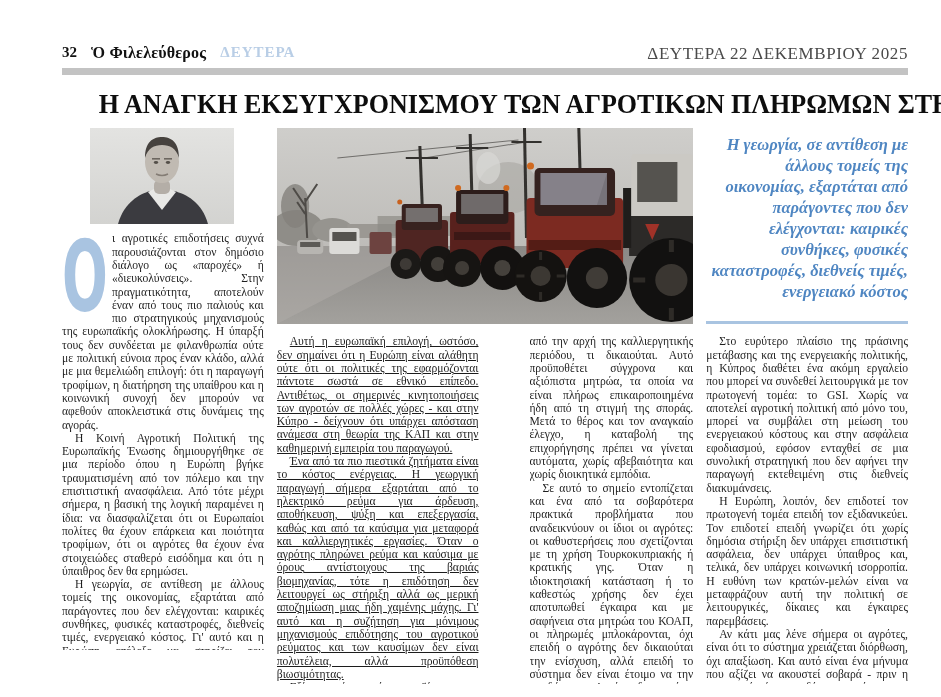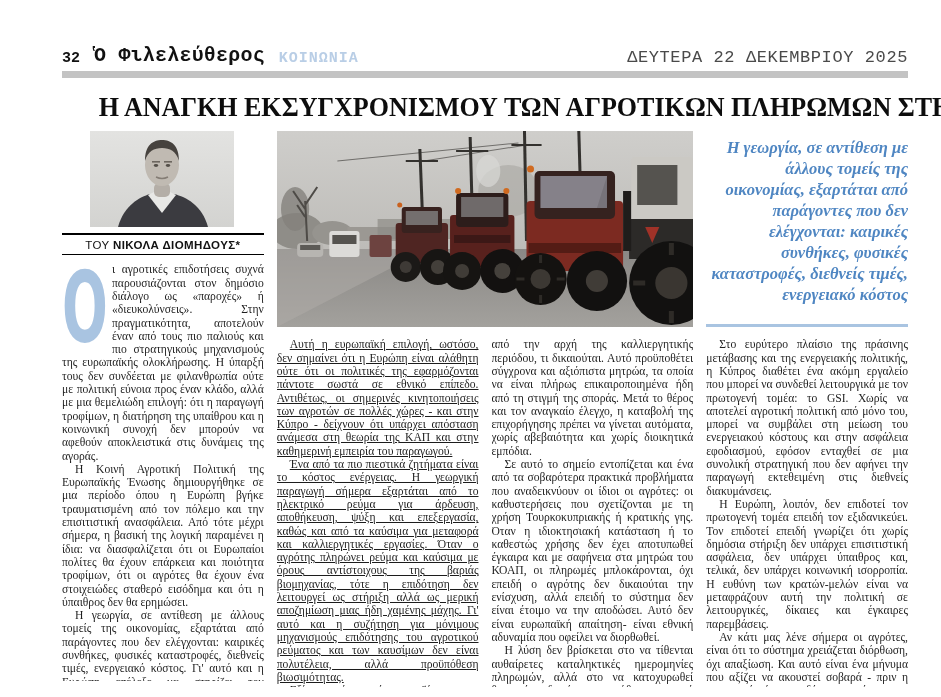--- a/index.html
+++ b/index.html
@@ -2,40 +2,40 @@
 <html lang="el"><head>
 <meta charset="utf-8">
 <style>
   html,body{margin:0;padding:0;background:#e8e8e8;}
   .page{
     position:relative;width:941px;height:697px;background:#ffffff;
     box-sizing:border-box;padding:44px 33px 12px 62px;
     font-family:"Liberation Serif",serif;color:#1c1c1c;overflow:hidden;
   }
   
-  .masthead{display:flex;align-items:flex-end;font-family:Liberation Mono, monospace;}
+  .masthead{display:flex;align-items:flex-start;font-family:Liberation Serif, serif;}
   .page-num{font-size:15px;font-weight:bold;color:#111;}
-  .paper-name{font-size:20px;font-weight:bold;color:#111;margin-left:14px;letter-spacing:.2px;}
+  .paper-name{font-size:16px;font-weight:bold;color:#111;margin-left:14px;letter-spacing:.2px;}
   .section-label{font-size:15px;font-weight:bold;color:#b9cee6;margin-left:14px;letter-spacing:1px;}
   .edition-date{margin-left:auto;font-size:17px;color:#4a4a4a;letter-spacing:.6px;}
   .header-bar{height:7px;background:#c3c3c3;margin-top:4px;}
   
   .headline{
     text-align:center;margin:14px 0 10px 0;font-weight:700;color:#0d0d0d;
     font-size:28px;line-height:1.05;white-space:nowrap;
   }
   .headline>span{display:inline-block;transform:scaleX(.93);transform-origin:center;}
   
   .article{display:grid;grid-template-columns:repeat(4,1fr);grid-template-rows:196px auto;
     column-gap:13px;row-gap:11px;height:556px;}
   .col1{grid-column:1;grid-row:1/3;overflow:hidden;}
   .photo-cell{grid-column:2/4;grid-row:1;overflow:hidden;}
   .quote-cell{grid-column:4;grid-row:1;overflow:hidden;display:flex;flex-direction:column;}
   .col2{grid-column:2;grid-row:2;text-decoration:underline;}
-  .col3{grid-column:3;grid-row:2;}
+  .col3{grid-column:3;grid-row:2;margin-left:38px;}
   .col4{grid-column:4;grid-row:2;display:flex;flex-direction:column;}
   .textcol{overflow:hidden;}
   
   .textcol p{margin:0;font-size:11.6px;line-height:13.3px;text-align:justify;color:#1e1e1e;}
   .textcol p.indent{text-indent:13px;}
   
   .portrait-wrap{width:200px;padding:0 28px;box-sizing:border-box;}
   .portrait{display:block;width:144px;height:96px;margin:0 auto;}
   .byline-box{
     margin-top:6px;border-top:2.5px solid #000;border-bottom:1px solid #000;
@@ -61,21 +61,21 @@
   .quote-rule{margin-top:auto;height:3px;background:#a9c4e1;}
 </style>
 </head>
 <body>
 
 <div class="page">
 
   <div class="masthead">
     <span class="page-num">32</span>
     <span class="paper-name">Ὁ Φιλελεύθερος</span>
-    <span class="section-label">ΚΟΙΝΩΝΙΑ</span>
+    <span class="section-label">ΔΕΥΤΕΡΑ</span>
     <span class="edition-date">ΔΕΥΤΕΡΑ 22 ΔΕΚΕΜΒΡΙΟΥ 2025</span>
   </div>
   <div class="header-bar"></div>
 
   <h1 class="headline"><span>Η ΑΝΑΓΚΗ ΕΚΣΥΓΧΡΟΝΙΣΜΟΥ ΤΩΝ ΑΓΡΟΤΙΚΩΝ ΠΛΗΡΩΜΩΝ ΣΤΗΝ ΚΥΠΡΟ</span></h1>
 
   <div class="article">
 
     <div class="col1">
       <div class="portrait-wrap">
@@ -99,23 +99,20 @@
           <ellipse cx="72" cy="34" rx="17" ry="21" fill="#c0bab2"></ellipse>
 
           <path d="M55,30 C55,14 63,9 72,9 C81,9 89,14 89,30 C86,20 80,17 72,17 C64,17 58,20 55,30 Z" fill="#46423e"></path>
 
           <rect x="62" y="30" width="8" height="1.6" fill="#6c665f"></rect>
           <rect x="74" y="30" width="8" height="1.6" fill="#6c665f"></rect>
           <ellipse cx="66" cy="34.5" rx="2.2" ry="1.4" fill="#544f49"></ellipse>
           <ellipse cx="78" cy="34.5" rx="2.2" ry="1.4" fill="#544f49"></ellipse>
           <path d="M66,46 Q72,49 78,46" stroke="#847d75" stroke-width="1.4" fill="none"></path>
         </svg>
-      </div>
-      <div class="byline-box">
-        <span>ΤΟΥ </span><span class="name">ΝΙΚΟΛΑ ΔΙΟΜΗΔΟΥΣ*</span>
       </div>
       <div class="body-text textcol">
         <p><span class="dropcap-box">
               <span>Ο</span>
             </span><span>ι αγροτικές επιδοτήσεις συχνά παρουσιάζονται στον δημόσιο διάλογο ως «παροχές» ή «διευκολύνσεις». Στην πραγματικότητα, αποτελούν έναν από τους πιο παλιούς και πιο στρατηγικούς μηχανισμούς της ευρωπαϊκής ολοκλήρωσης. Η ύπαρξή τους δεν συνδέεται με φιλανθρωπία ούτε με πολιτική εύνοια προς έναν κλάδο, αλλά με μια θεμελιώδη επιλογή: ότι η παραγωγή τροφίμων, η διατήρηση της υπαίθρου και η κοινωνική συνοχή δεν μπορούν να αφεθούν αποκλειστικά στις δυνάμεις της αγοράς.</span></p>
         <p class="indent">Η Κοινή Αγροτική Πολιτική της Ευρωπαϊκής Ένωσης δημιουργήθηκε σε μια περίοδο όπου η Ευρώπη βγήκε τραυματισμένη από τον πόλεμο και την επισιτιστική ανασφάλεια. Από τότε μέχρι σήμερα, η βασική της λογική παραμένει η ίδια: να διασφαλίζεται ότι οι Ευρωπαίοι πολίτες θα έχουν επάρκεια και ποιότητα τροφίμων, ότι οι αγρότες θα έχουν ένα στοιχειώδες σταθερό εισόδημα και ότι η ύπαιθρος δεν θα ερημώσει.</p>
         <p class="indent">Η γεωργία, σε αντίθεση με άλλους τομείς της οικονομίας, εξαρτάται από παράγοντες που δεν ελέγχονται: καιρικές συνθήκες, φυσικές καταστροφές, διεθνείς τιμές, ενεργειακό κόστος. Γι' αυτό και η Ευρώπη επέλεξε να στηρίζει τον πρωτογενή τομέα μέσα από άμεσες ενισχύσεις και αναπτυξιακά μέτρα, αναγνωρίζοντας ότι χωρίς δημόσια παρέμβαση, η αγροτική παραγωγή θα κατέληγε συγκεντρωμένη σε λίγους μεγάλους παίκτες ή θα εγκαταλειπόταν.</p>
       </div>
     </div>
 

